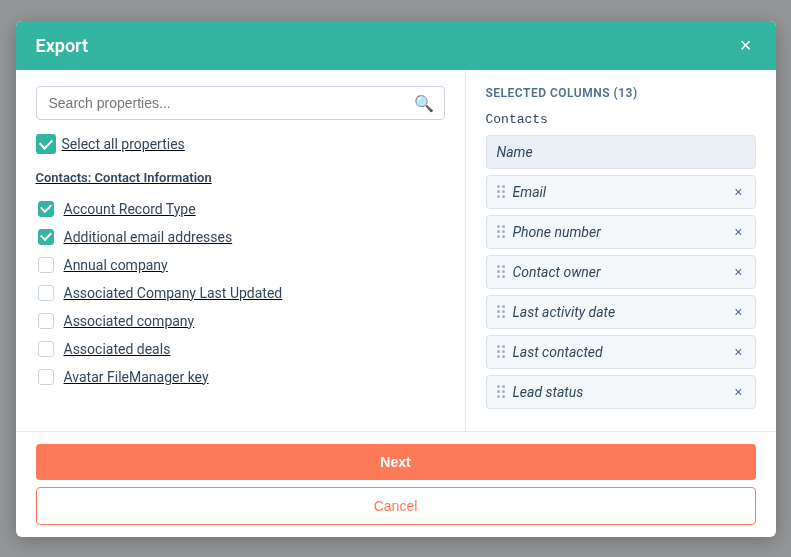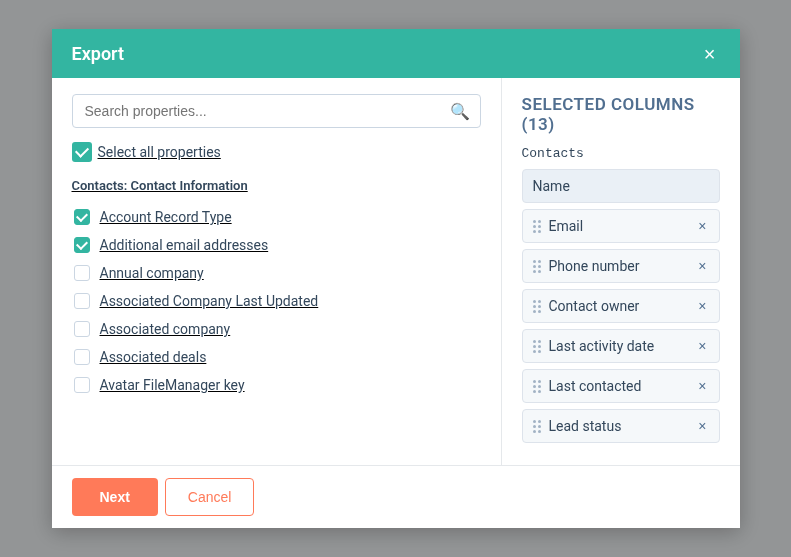--- a/index.html
+++ b/index.html
@@ -16,22 +16,22 @@
     .modal-overlay {
       position: fixed;
       inset: 0;
       background: rgba(0,0,0,0.4);
       display: flex;
       justify-content: center;
       align-items: center;
     }
     .modal {
       background: #fff;
-      border-radius: 0;
-      width: 688px;
+      border-radius: 6px;
+      width: 760px;
       max-height: 530px;
       display: flex;
       flex-direction: column;
       overflow: hidden;
       box-shadow: 0 4px 20px rgba(0,0,0,0.25);
     }
     .modal-header {
       background: #33b5a1;
       padding: 14px 20px;
       display: flex;
@@ -159,21 +159,21 @@
     .property-label {
       font-size: 14px;
       color: #33475b;
     }
     .right-panel {
       flex: 1;
       padding: 16px 20px;
       overflow-y: auto;
     }
     .columns-title {
-      font-size: 17px;
+      font-size: 12px;
       font-weight: 600;
       color: #516f90;
       text-transform: uppercase;
       letter-spacing: 0.5px;
       margin-bottom: 12px;
     }
     .contacts-group-label {
       font-size: 13px;
       color: #33475b;
       margin-bottom: 8px;
@@ -207,35 +207,37 @@
     .drag-dots span {
       display: block;
       width: 3px;
       height: 3px;
       background: #516f90;
       border-radius: 50%;
     }
     .column-text {
       font-size: 14px;
       color: #33475b;
+      font-style: italic;
     }
     .remove-btn {
       background: none;
       border: none;
       color: #516f90;
       font-size: 14px;
       cursor: pointer;
       padding: 0 2px;
       line-height: 1;
     }
     .modal-footer {
       padding: 12px 20px;
       display: flex;
       gap: 7px;
       border-top: 1px solid #e5e8eb;
+      flex-direction: column;
     }
     .btn-next {
       background: #ff7a59;
       color: #fff;
       border: none;
       padding: 10px 28px;
       border-radius: 4px;
       font-size: 14px;
       font-weight: 600;
       cursor: pointer;

